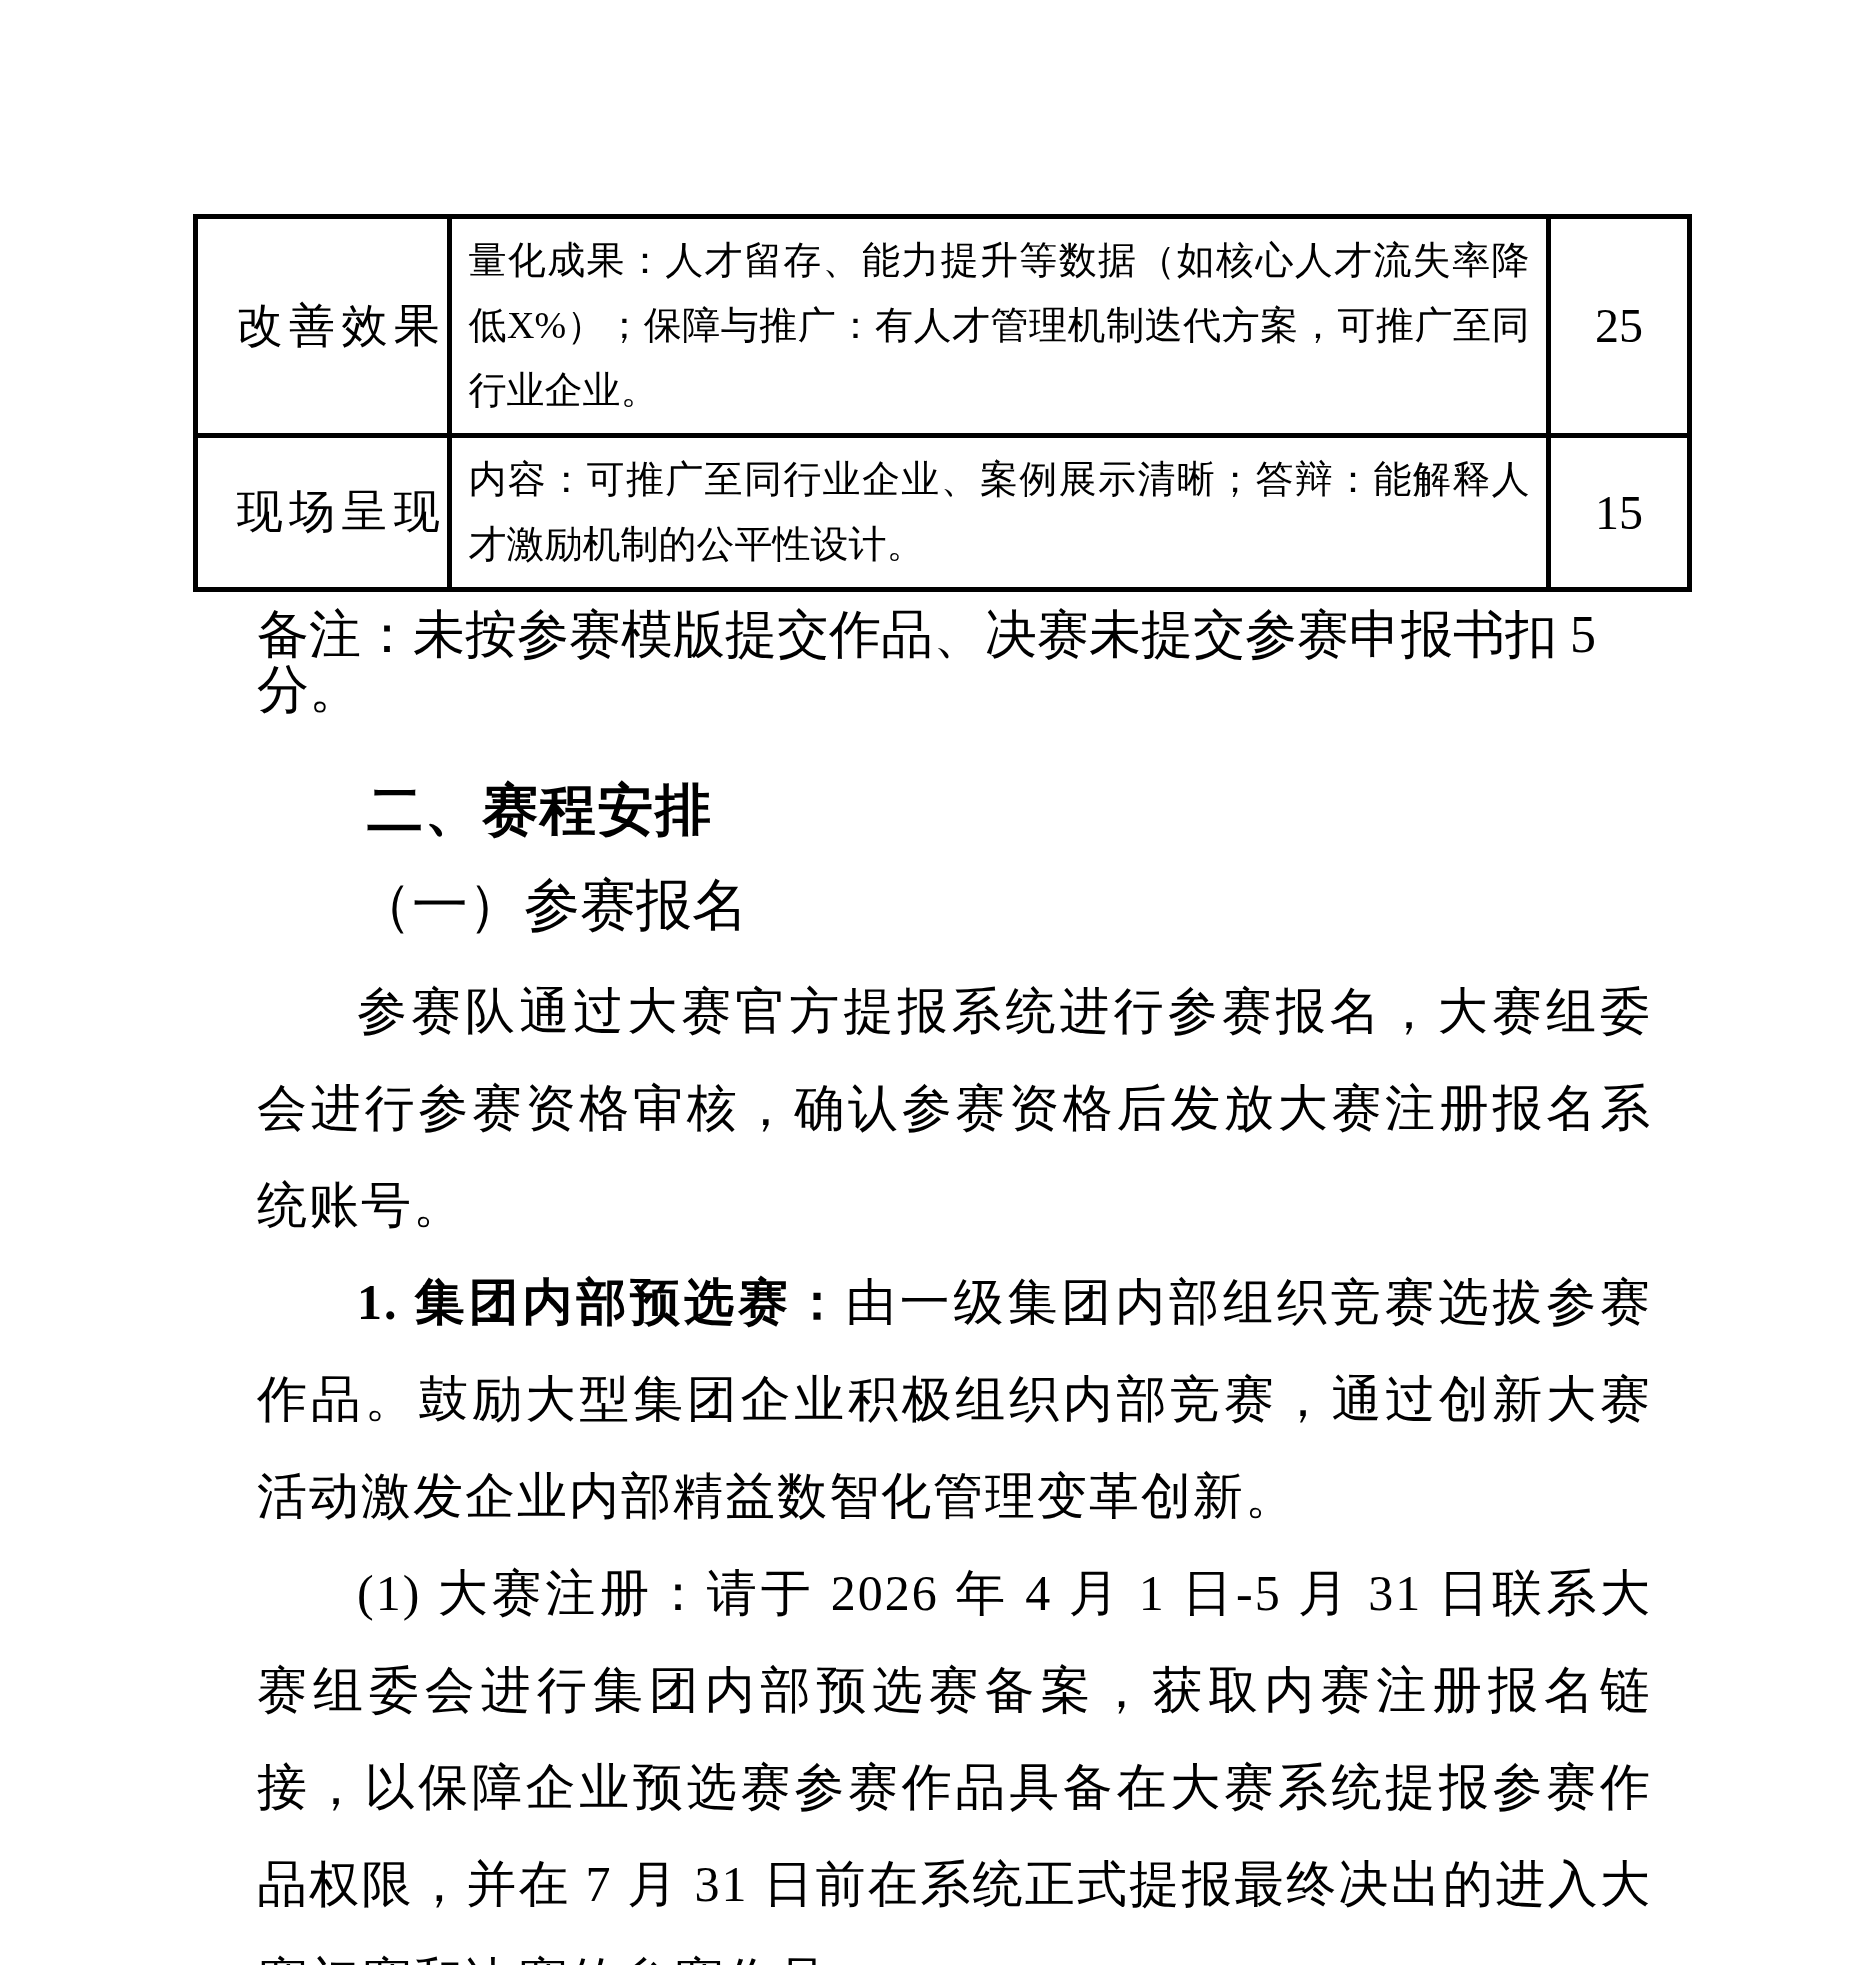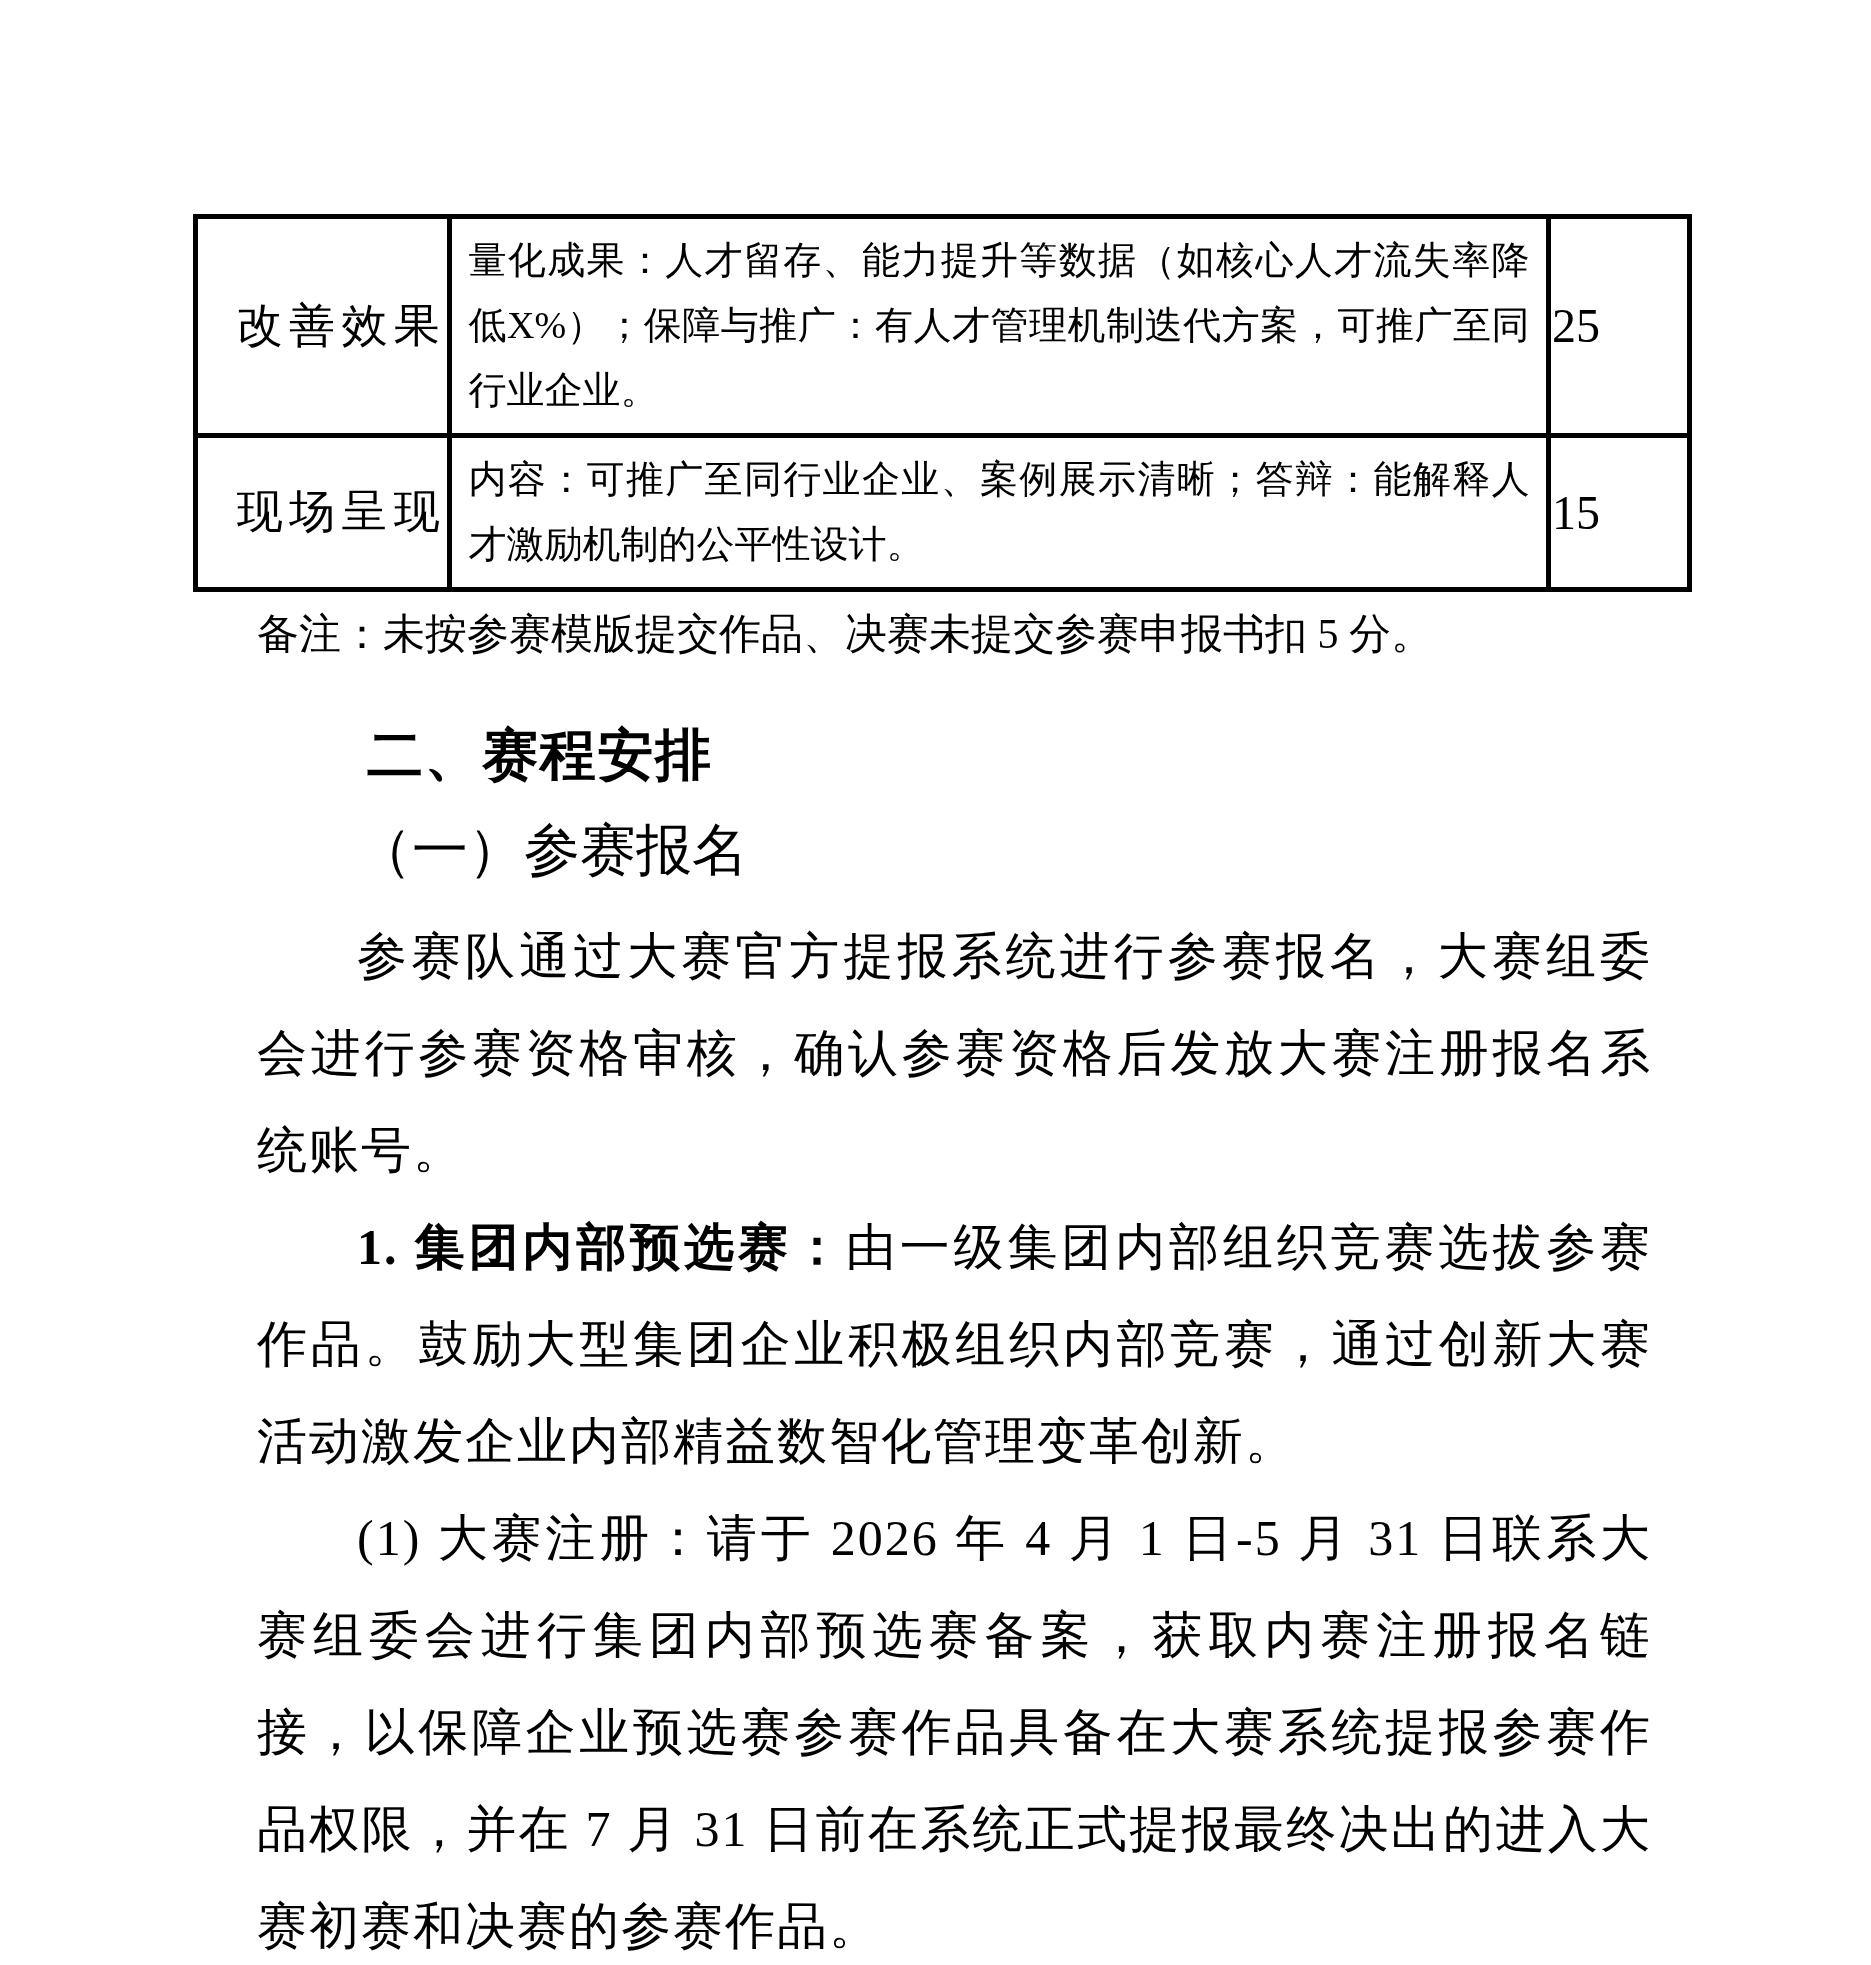--- a/index.html
+++ b/index.html
@@ -33,27 +33,27 @@
     font-size: 46px;
     letter-spacing: 6.3px;
   }
   .cell-desc {
     font-size: 38px;
     line-height: 65px;
     text-align: justify;
     padding: 9.4px 16.5px;
   }
   .cell-score {
-    text-align: left;
+    text-align: center;
     font-size: 48px;
   }
   
   .note {
     margin: 15.7px 220px 0 257px;
-    font-size: 42px;
+    font-size: 52px;
     line-height: 55px;
   }
   
   .heading {
     margin: 64px 0 0 367px;
     font-size: 56px;
     line-height: 1.05;
     font-family: "DejaVu Sans", "Liberation Sans", sans-serif;
     font-weight: 700;
     letter-spacing: 1.6px;

